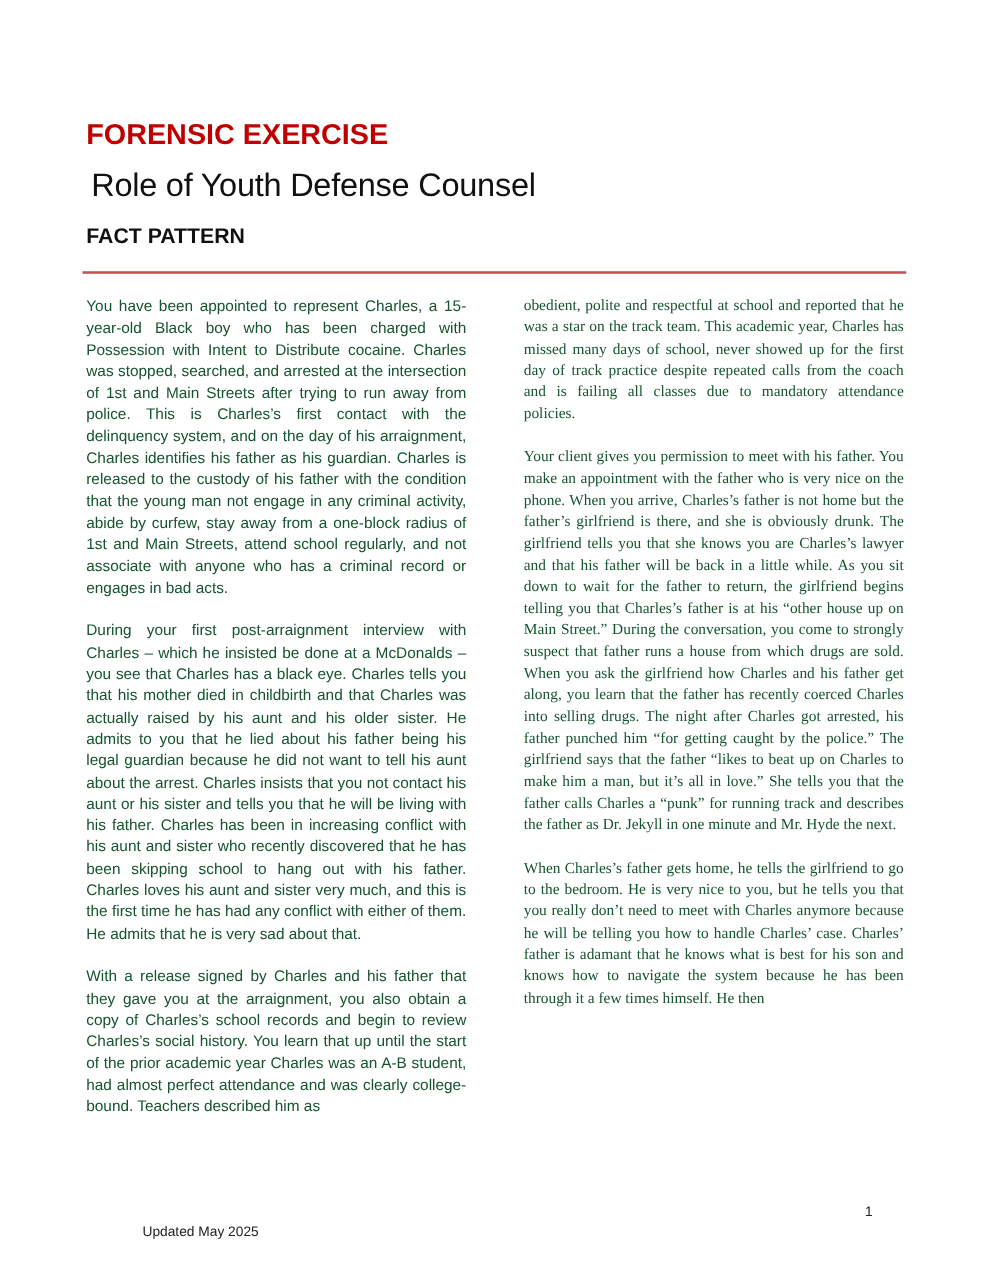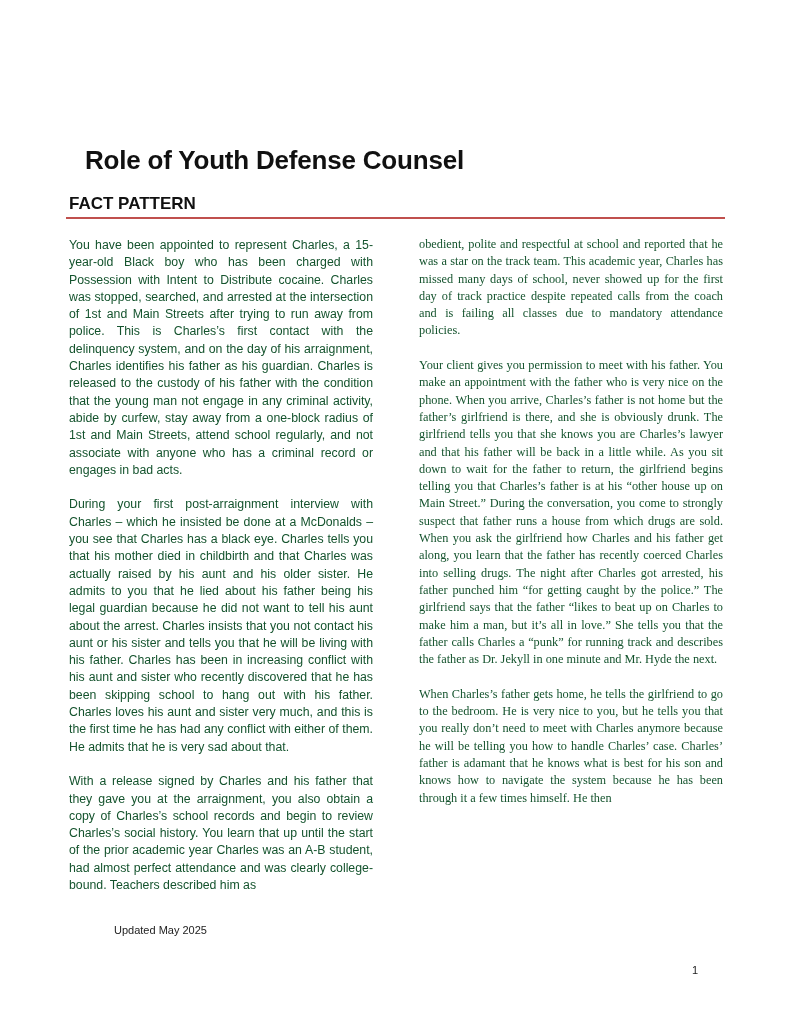--- a/index.html
+++ b/index.html
@@ -1,38 +1,39 @@
 <!DOCTYPE html>
 <html><head>
 <meta charset="utf-8">
 <style>
   html, body { margin: 0; padding: 0; background: #ffffff; }
   body { width: 791px; height: 1024px; position: relative; overflow: hidden;
          font-family: "Liberation Sans", "DejaVu Sans", sans-serif; color: #1a1a1a; }
   .page { position: absolute; left: 0; top: 0; width: 791px; height: 1024px; }
   .title-main { position: absolute; left: 69px; top: 96px; font-size: 23px; font-weight: bold;
                 color: #c00000; letter-spacing: 0px; margin: 0; line-height: 1; }
-  .title-sub { position: absolute; left: 69px; top: 131px; font-size: 26px; font-weight: bold;
-               color: #111; margin: 16px; line-height: 1; letter-spacing: -0.2px; }
-  .section-heading { position: absolute; left: 69px; top: 195px; font-size: 17px; color: #111;
+  .title-sub { position: absolute; left: 69px; top: 131px; font-size: 26px; font-weight: normal;
+               color: #111; margin: 4px; line-height: 1; letter-spacing: -0.2px; }
+  .section-heading { position: absolute; left: 69px; top: 180px; font-size: 17px; color: #111;
                      margin: 0; line-height: 1; }
   .section-rule { position: absolute; left: 66px; top: 217px; width: 659px; height: 2px;
                   background: #c0504d; border: 0; margin: 0; }
   .column { position: absolute; top: 237px; width: 304px; font-size: 12.3px; line-height: 17.3px;
             text-align: justify; color: #14532d; }
   .col-left { left: 69px; }
   .col-right { left: 419px; top: 236px; font-family: Liberation Serif, serif; }
   .column p { margin: 0 0 17.3px 0; hyphens: none; }
-  .footer-left { position: absolute; left: 82px; top: 924px; font-size: 11px; color: #222; padding-left: 32px; }
+  .footer-left { position: absolute; left: 82px; top: 980px; font-size: 11px; color: #222; padding-left: 32px; }
   .footer-right { position: absolute; left: 692px; top: 964px; font-size: 11px; color: #222; }
 </style>
 </head>
 <body>
 
 <div class="page">
+  <h1 class="title-main">FORENSIC EXERCISE</h1>
   <h2 class="title-sub">Role of Youth Defense Counsel</h2>
   <h3 class="section-heading">FACT PATTERN</h3>
   <hr class="section-rule">
 
   <div class="column col-left">
     <p>You have been appointed to represent Charles, a 15-year-old Black boy who has been charged with Possession with Intent to Distribute cocaine. Charles was stopped, searched, and arrested at the intersection of 1st and Main Streets after trying to run away from police. This is Charles’s first contact with the delinquency system, and on the day of his arraignment, Charles identifies his father as his guardian. Charles is released to the custody of his father with the condition that the young man not engage in any criminal activity, abide by curfew, stay away from a one-block radius of 1st and Main Streets, attend school regularly, and not associate with anyone who has a criminal record or engages in bad acts.</p>
     <p>During your first post-arraignment interview with Charles – which he insisted be done at a McDonalds – you see that Charles has a black eye. Charles tells you that his mother died in childbirth and that Charles was actually raised by his aunt and his older sister. He admits to you that he lied about his father being his legal guardian because he did not want to tell his aunt about the arrest. Charles insists that you not contact his aunt or his sister and tells you that he will be living with his father. Charles has been in increasing conflict with his aunt and sister who recently discovered that he has been skipping school to hang out with his father. Charles loves his aunt and sister very much, and this is the first time he has had any conflict with either of them. He admits that he is very sad about that.</p>
     <p>With a release signed by Charles and his father that they gave you at the arraignment, you also obtain a copy of Charles’s school records and begin to review Charles’s social history. You learn that up until the start of the prior academic year Charles was an A-B student, had almost perfect attendance and was clearly college-bound. Teachers described him as</p>
   </div>
 

